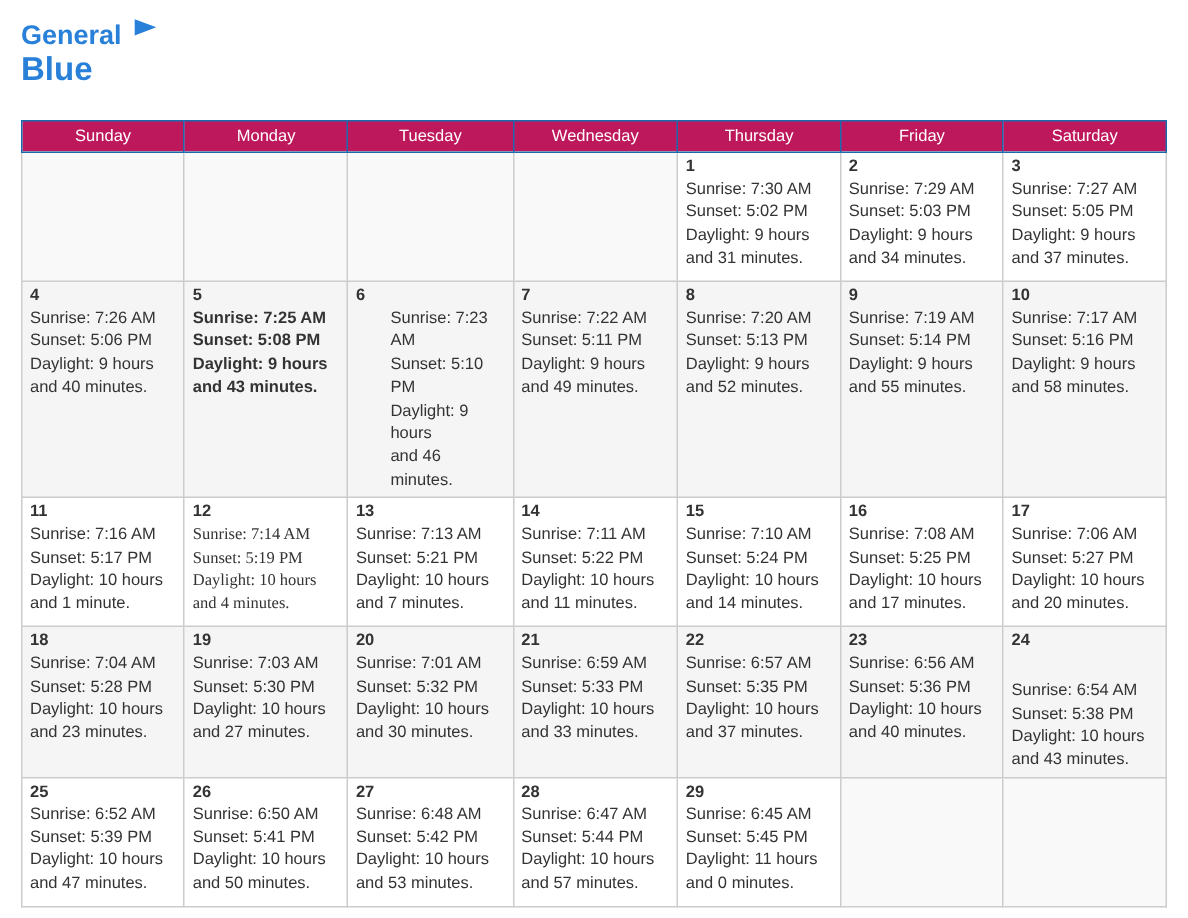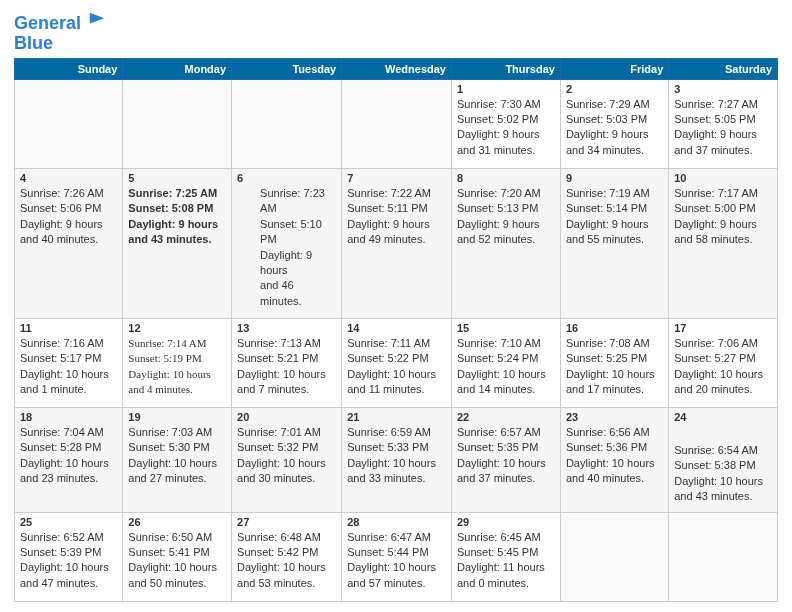--- a/index.html
+++ b/index.html
@@ -14,21 +14,21 @@
       width: 792px;
       height: 612px;
       padding: 10px 14px;
       display: flex;
       flex-direction: column;
     }
     .header {
       display: flex;
       align-items: flex-start;
       justify-content: space-between;
-      margin-bottom: 4px;
+      margin-bottom: 22px;
     }
     .logo {
       display: flex;
       align-items: center;
       margin-top: 4px;
     }
     .logo-text {
       font-size: 18px;
       font-weight: bold;
       color: #333;
@@ -55,27 +55,27 @@
     .subtitle {
       font-size: 14px;
       color: #555;
     }
     .calendar {
       width: 100%;
       border-collapse: collapse;
       flex: 1;
     }
     .calendar thead tr th {
-      background: #0369a1;
+      background: #be185d;
       color: #fff;
       font-size: 11px;
-      font-weight: bold;
+      font-weight: normal;
       padding: 4px 5px;
       border: 1px solid #1a6aad;
-      text-align: right;
+      text-align: center;
     }
     .calendar tbody tr td {
       border: 1px solid #ccc;
       vertical-align: top;
       padding: 3px 5px;
       width: 113px;
       height: 86px;
       font-size: 9px;
       color: #333;
       background: #fff;
@@ -105,21 +105,21 @@
 <div class="page">
   <div class="header">
     <div class="logo">
       <div>
         <div class="logo-text">
           <span>General</span>
           <svg class="logo-icon" viewBox="0 0 20 20">
             <polygon points="2,2 18,8 2,14" fill="#2980d9"></polygon>
           </svg>
         </div>
-        <div class="logo-text" style="color:#2980d9; font-size:18px;">Blue</div>
+        <div class="logo-text" style="color:#2980d9; font-size:22px;">Blue</div>
       </div>
     </div>
     <div class="title-block">
       <div class="main-title"></div>
       <div class="subtitle"></div>
     </div>
   </div>
 
   <table class="calendar">
     <thead>
@@ -200,21 +200,21 @@
           <td>
             <span class="day-number">9</span>
             <div class="day-info" style="white-space: pre-line;">Sunrise: 7:19 AM
 Sunset: 5:14 PM
 Daylight: 9 hours
 and 55 minutes.</div>
           </td>
           <td>
             <span class="day-number">10</span>
             <div class="day-info" style="white-space: pre-line;">Sunrise: 7:17 AM
-Sunset: 5:00 PM
+Sunset: 5:16 PM
 Daylight: 9 hours
 and 58 minutes.</div>
           </td>
         </tr>
         <tr>
           <td>
             <span class="day-number">11</span>
             <div class="day-info" style="white-space: pre-line;">Sunrise: 7:16 AM
 Sunset: 5:17 PM
 Daylight: 10 hours

